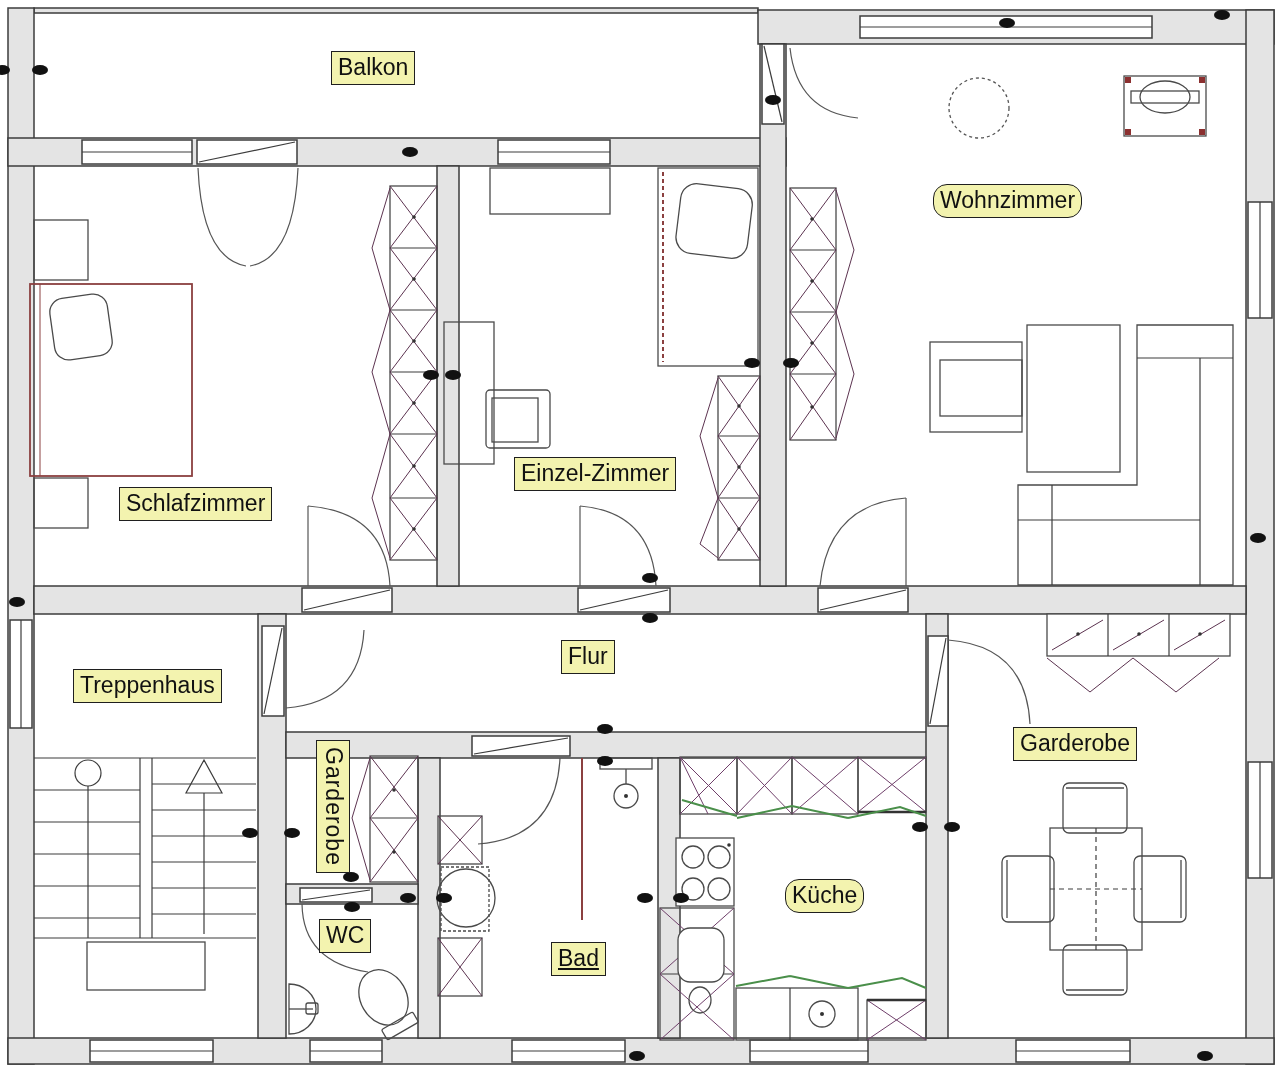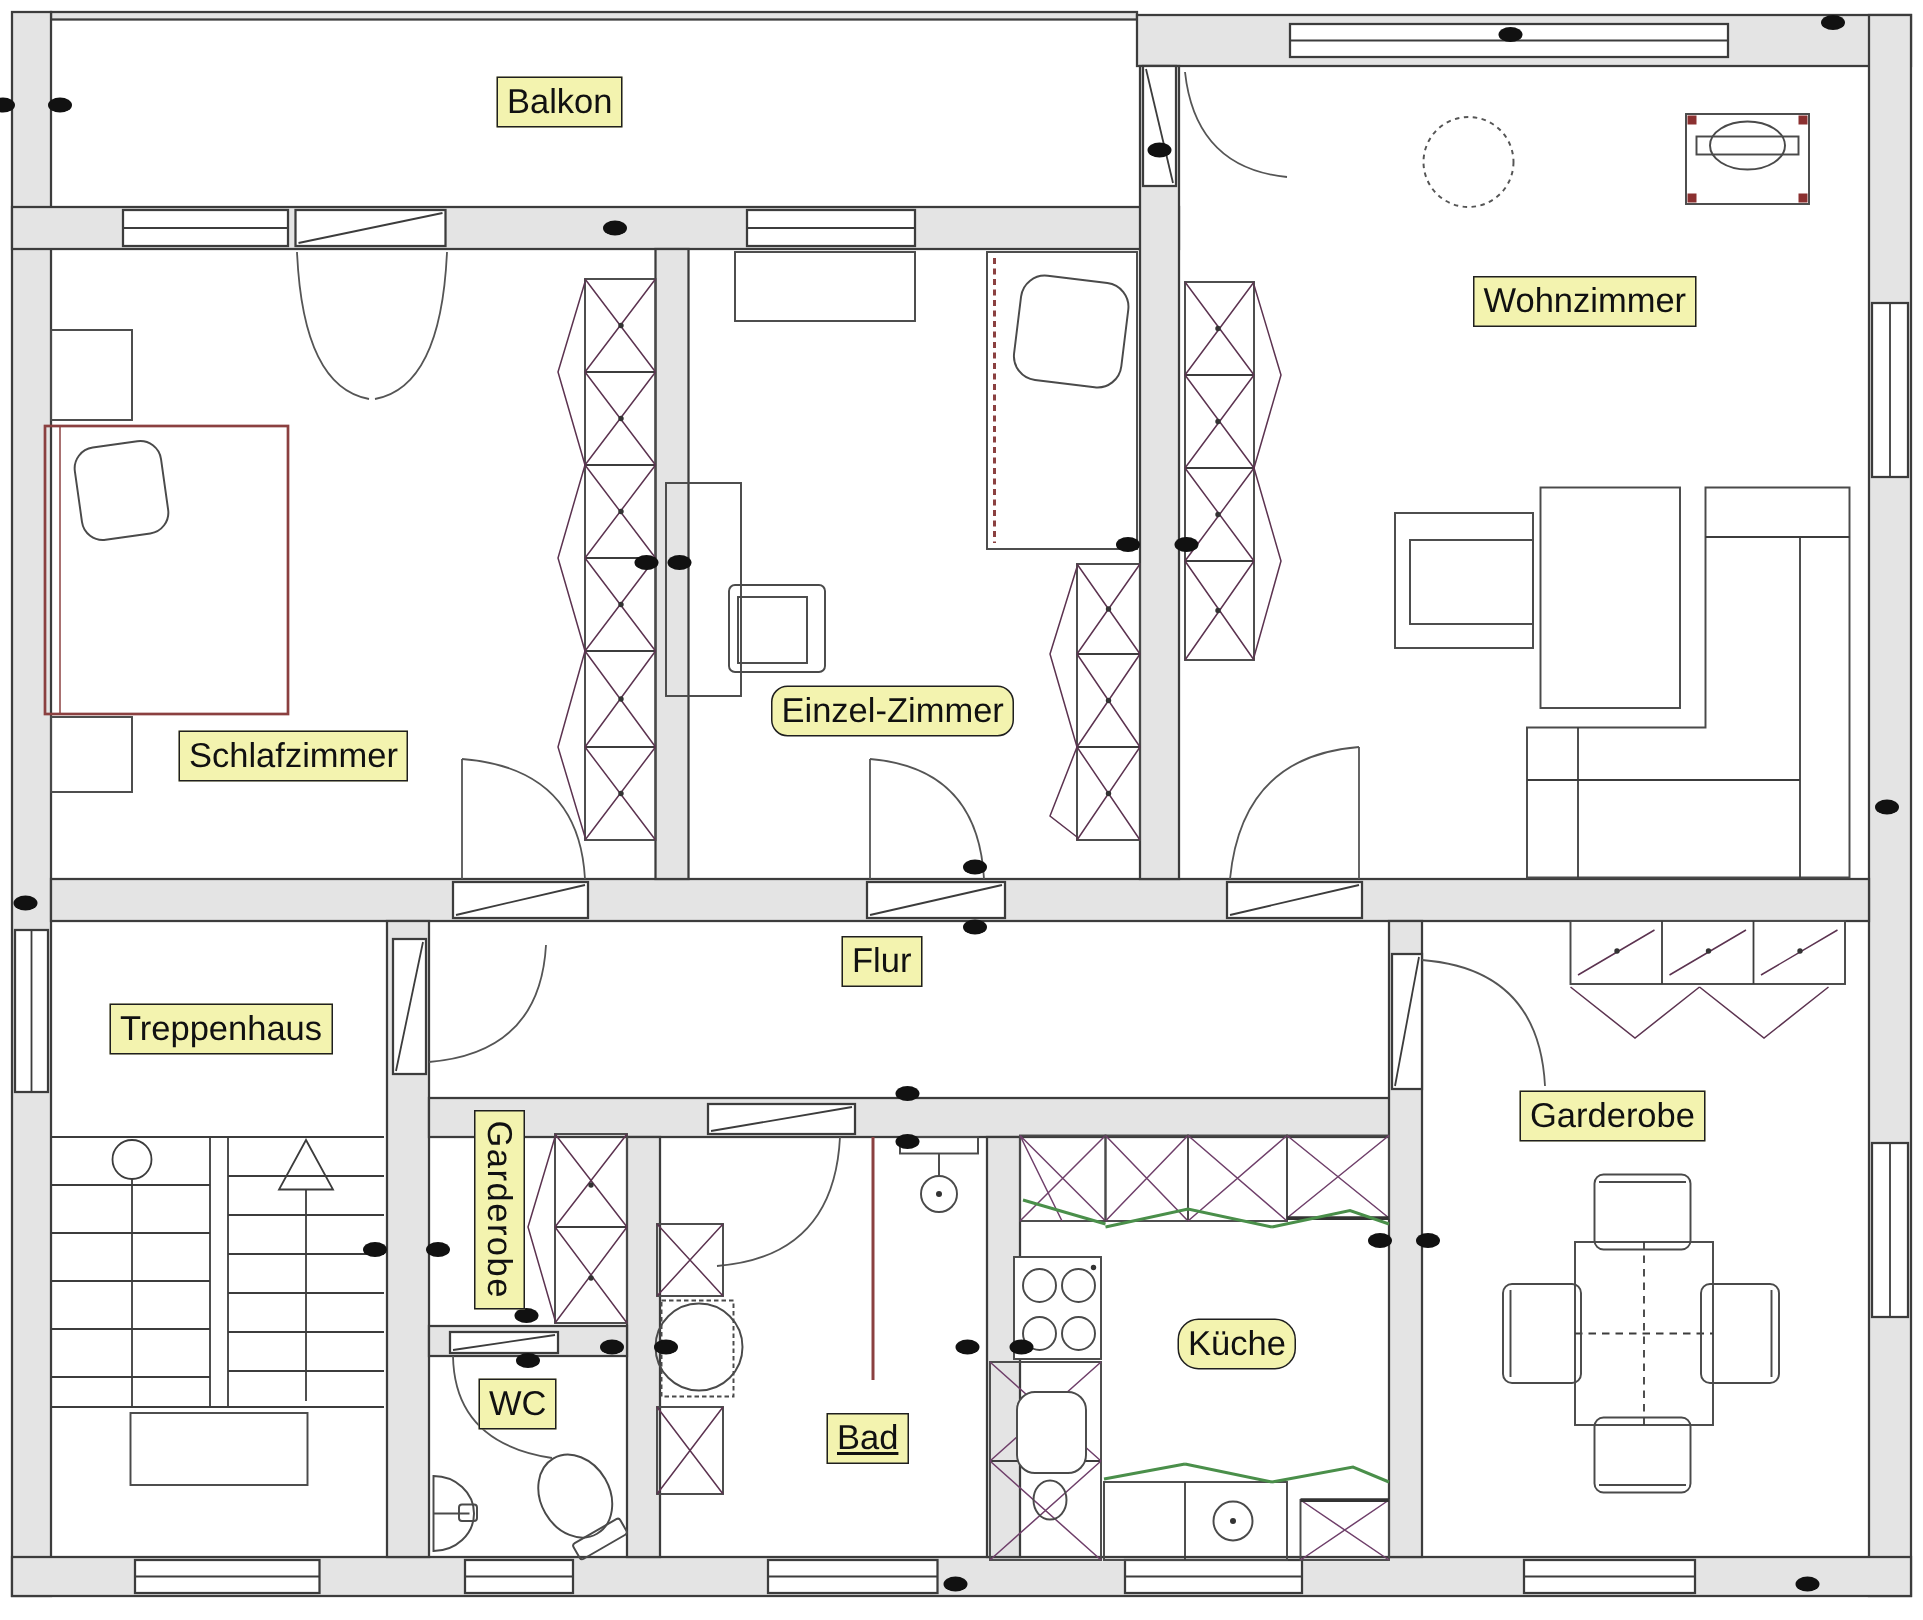--- a/index.html
+++ b/index.html
@@ -364,24 +364,24 @@
         <ellipse class="marker" cx="681" cy="898" rx="8" ry="5"></ellipse>
     <ellipse class="marker" cx="920" cy="827" rx="8" ry="5"></ellipse>
         <ellipse class="marker" cx="952" cy="827" rx="8" ry="5"></ellipse>
     <ellipse class="marker" cx="1258" cy="538" rx="8" ry="5"></ellipse>
     <ellipse class="marker" cx="637" cy="1056" rx="8" ry="5"></ellipse>
         <ellipse class="marker" cx="1205" cy="1056" rx="8" ry="5"></ellipse>
   </g>
 </svg>
 
   <div class="room-label" style="left:331px;top:51px;">Balkon</div>
-  <div class="room-label" style="left:982px;top:184px;">Wohnzimmer</div>
+  <div class="room-label" style="left:933px;top:184px;border-radius:14px;">Wohnzimmer</div>
   <div class="room-label" style="left:119px;top:487px;text-align:center;">Schlafzimmer</div>
-  <div class="room-label" style="left:514px;top:457px;border-radius:11px;">Einzel-Zimmer</div>
+  <div class="room-label" style="left:514px;top:457px;">Einzel-Zimmer</div>
   <div class="room-label" style="left:73px;top:669px;">Treppenhaus</div>
-  <div class="room-label" style="left:561px;top:624px;">Flur</div>
+  <div class="room-label" style="left:561px;top:640px;">Flur</div>
   <div class="room-label v" style="left:316px;top:740px;">Garderobe</div>
   <div class="room-label" style="left:319px;top:919px;text-align:right;">WC</div>
   <div class="room-label" style="left:551px;top:942px;text-decoration:underline;">Bad</div>
   <div class="room-label" style="left:785px;top:879px;border-radius:14px;">Küche</div>
   <div class="room-label" style="left:1013px;top:727px;">Garderobe</div>
 
 </div>
 
 </body></html>

